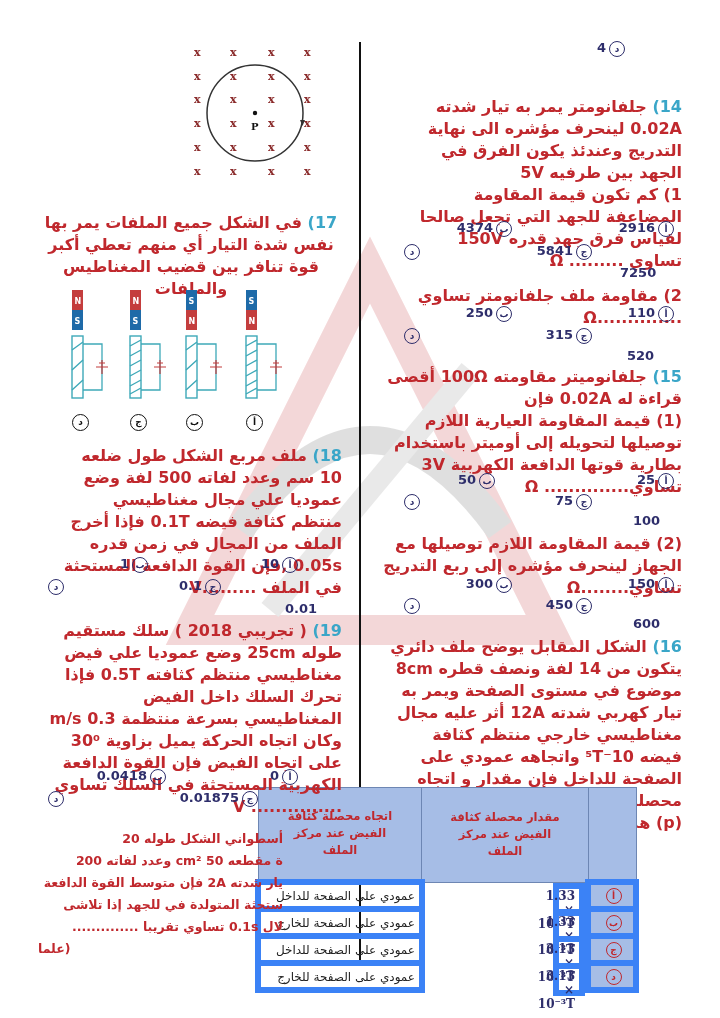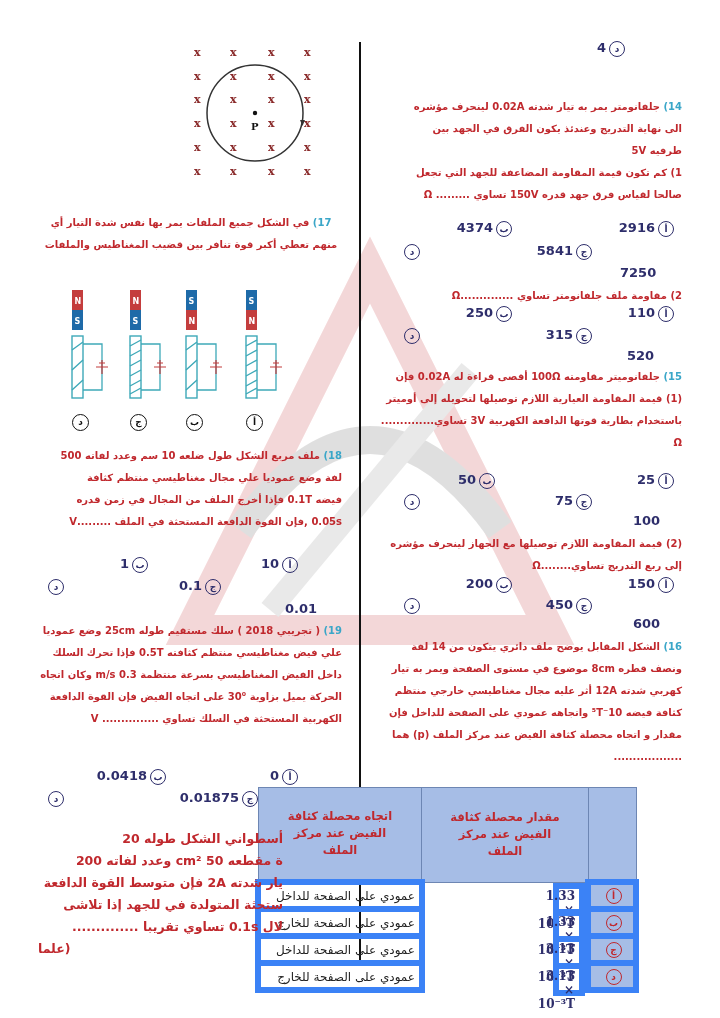--- a/index.html
+++ b/index.html
@@ -1,21 +1,21 @@
 <!DOCTYPE html>
 <html><head>
 <meta charset="utf-8">
 <style>
   html,body{margin:0;padding:0;}
   body{width:720px;height:1018px;background:#fff;position:relative;overflow:hidden;
        font-family:"DejaVu Sans","Liberation Sans",sans-serif;font-weight:bold;}
   .wm{position:absolute;left:150px;top:230px;width:440px;height:440px;opacity:.18;pointer-events:none;}
   .divider{position:absolute;left:359px;top:42px;width:2px;height:920px;background:#111;}
   .col{position:absolute;direction:rtl;text-align:right;}
-  .q{color:#c0282d;font-size:10px;line-height:22px;}
+  .q{color:#c0282d;font-size:16px;line-height:22px;}
   .qn{color:#3aa6c8;}
   .opt{position:absolute;color:#2e2e6b;font-size:13px;direction:rtl;white-space:nowrap;}
   .circ{display:inline-block;width:14px;height:14px;border:1.5px solid #2e2e6b;border-radius:50%;
         font-size:9px;line-height:14px;text-align:center;vertical-align:middle;margin-left:3px;}
   .plain{position:absolute;color:#2e2e6b;font-size:13px;}
   
   .field{position:absolute;left:186px;top:40px;width:140px;height:140px;}
   .mag{position:absolute;width:12px;}
   .lbl{position:absolute;width:15px;height:15px;border:1.3px solid #111;border-radius:50%;font-size:9px;
        text-align:center;line-height:15px;color:#111;}
@@ -65,21 +65,21 @@
 </div>
 <div class="opt" style="right:46px;top:472px;"><span class="circ">أ</span><span>25</span></div>
 <div class="opt" style="right:225px;top:472px;"><span class="circ">ب</span><span>50</span></div>
 <div class="opt" style="right:128px;top:493px;"><span class="circ">ج</span><span>75</span></div>
 <div class="opt" style="right:300px;top:493px;"><span class="circ">د</span></div>
 <div class="plain" style="left:633px;top:513px;">100</div>
 <div class="col q" style="left:380px;top:533px;width:302px;">
   <span>(2)</span> <span>قيمة المقاومة اللازم توصيلها مع الجهاز لينحرف مؤشره إلى ربع التدريج تساوي........Ω</span>
 </div>
 <div class="opt" style="right:46px;top:576px;"><span class="circ">أ</span><span>150</span></div>
-<div class="opt" style="right:208px;top:576px;"><span class="circ">ب</span><span>200</span></div>
+<div class="opt" style="right:208px;top:576px;"><span class="circ">ب</span><span>300</span></div>
 <div class="opt" style="right:128px;top:597px;"><span class="circ">ج</span><span>450</span></div>
 <div class="opt" style="right:300px;top:597px;"><span class="circ">د</span></div>
 <div class="plain" style="left:633px;top:616px;">600</div>
 
 <div class="col q" style="left:386px;top:636px;width:296px;">
   <span class="qn">16</span><span class="qn">) </span><span>الشكل المقابل يوضح ملف دائري يتكون من 14 لفة ونصف قطره 8cm موضوع في مستوى الصفحة ويمر به تيار كهربي شدته 12A أثر عليه مجال مغناطيسي خارجي منتظم كثافة فيضه 10⁻⁵T واتجاهه عمودي على الصفحة للداخل فإن مقدار و اتجاه محصلة كثافة الفيض عند مركز الملف (p) هما ..................</span>
 </div>
 
 <table class="t">
   <tbody>

